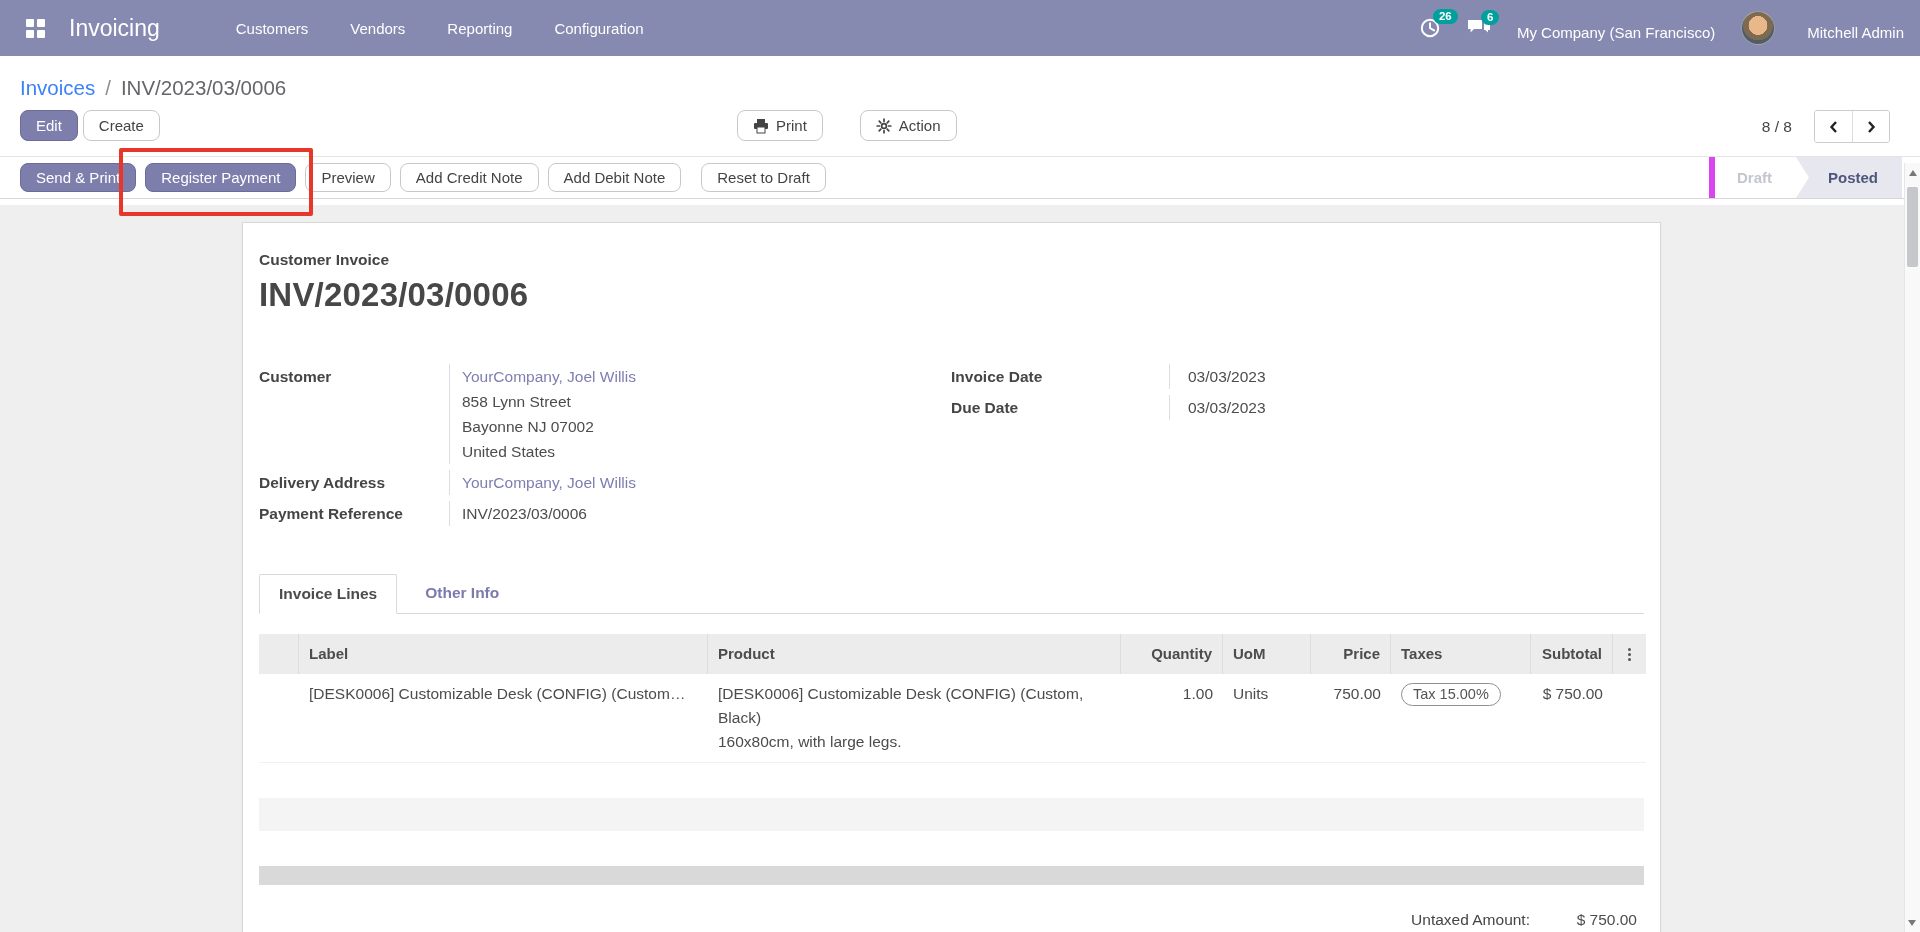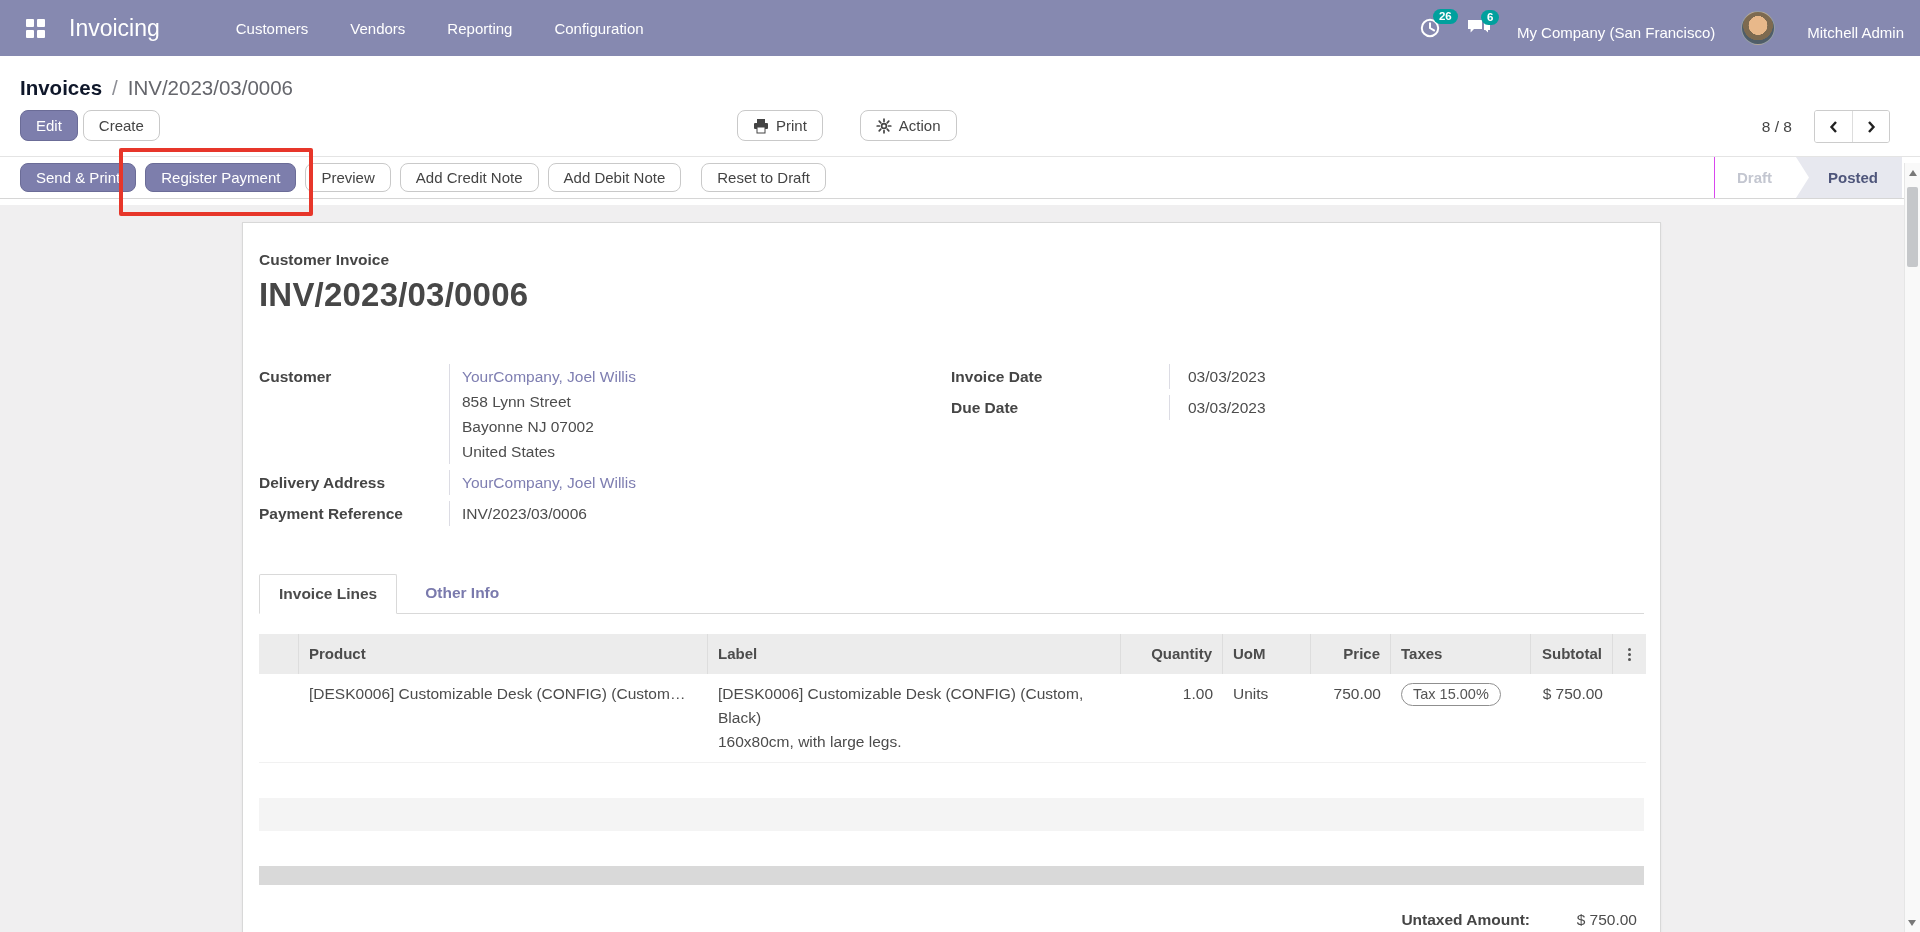--- a/index.html
+++ b/index.html
@@ -18,42 +18,42 @@
   .icon-badge { position:relative; cursor:pointer; display:flex; align-items:center; }
   .badge { position:absolute; top:-8px; left:14px; background:#00a09d; color:#fff; font-size:11.5px; font-weight:bold; border-radius:9px; padding:1px 6px; line-height:13px; }
   .nav-company, .nav-user { font-size:15px; cursor:pointer; white-space:nowrap;margin-top:8px; }
   .avatar { width:34px; height:34px; border-radius:50%; background:
     radial-gradient(circle at 50% 42%, #e8b88a 0 38%, #7d6a50 39% 60%, #4f5d68 61%);
     border:1px solid rgba(255,255,255,.4); cursor:pointer; margin-right:-16px; }
 
   
   .control-panel { background:#fff; }
   .breadcrumb { padding:20px 0 0 20px; font-size:20.5px; }
-  .breadcrumb a { color:#0f172a; text-decoration:none; cursor:pointer;font-weight:bold; }
+  .breadcrumb a { color:#3b82f6; text-decoration:none; cursor:pointer; }
   .breadcrumb .sep { color:#8d8e95; margin:0 10px; }
   .breadcrumb .current { color:#65666c; }
   .cp-row { position:relative; height:48px; margin-top:8px; }
   .btn { display:inline-flex; align-items:center; gap:7px; height:31px; padding:0 15px;
          font-size:15px; border-radius:8px; border:1px solid #c9c9c9; background:#fff; color:#444; cursor:pointer;
          font-family:"Liberation Sans", sans-serif; }
   .btn.primary { background:#7d7eac; border-color:#6b6c97; color:#fff; }
   .left-btns { position:absolute; left:20px; top:2px; display:flex; gap:5px; }
   .center-btns { position:absolute; left:737px; top:2px; display:flex; gap:37px; }
   .pager-zone { position:absolute; right:30px; top:2px; display:flex; align-items:center; gap:22px; }
   .pager-text { font-size:15.5px; color:#444; }
   .pager-nav { display:flex; border:1px solid #ccc; border-radius:3px; overflow:hidden; }
   .pager-nav button { width:37px; height:31px; background:#fff; border:none; cursor:pointer; display:flex; align-items:center; justify-content:center; }
   .pager-nav button + button { border-left:1px solid #ddd; }
 
   
   .statusbar { position:relative; height:43px; border-top:1px solid #e4e4e4; border-bottom:1px solid #d6d6d6;
                display:flex; align-items:center; gap:9px; padding-left:20px; background:#fff; }
   .statusbar .btn { height:29px; }
   .statusbar .btn.reset { margin-left:11px; }
-  .statebar { position:absolute; right:18px; top:0; bottom:0; display:flex; align-items:stretch; border-left:1px solid #d946ef; background:#fff; }
+  .statebar { position:absolute; right:18px; top:0; bottom:0; display:flex; align-items:stretch; border-left:6px solid #d946ef; background:#fff; }
   .state { display:flex; align-items:center; font-weight:bold; font-size:15px; cursor:pointer; }
   .state.draft { color:#c3c6d0; padding:0 26px 0 22px; }
   .state.posted { background:#e7e8ef; color:#4f567b; padding:0 24px 0 32px; margin-left:-2px;
                   clip-path:polygon(0 0, 13px 50%, 0 100%, 100% 100%, 100% 0);
                   filter:drop-shadow(-1px 0 0 #d2d3dc); }
 
   
   .content { position:absolute; top:205px; bottom:0; left:0; right:0; background:#f0eff0; overflow:hidden; }
   .sheet { position:absolute; left:242px; width:1419px; top:17px; bottom:-20px; background:#fff;
            border:1px solid #d8d8d8; box-shadow:0 1px 2px rgba(0,0,0,.06); padding:28px 16px 0 16px; }
@@ -87,21 +87,21 @@
   .cell.num { text-align:right; }
   .tbody .trow { border-bottom:1px solid #f1f1f1; }
   .cell.product { white-space:nowrap; overflow:hidden; }
   .tax-pill { display:inline-block; border:1.5px solid #8f8f8f; border-radius:14px; padding:0 11px; font-size:14.5px; color:#555; line-height:21px; }
   .dots { display:flex; flex-direction:column; gap:2px; align-items:center; justify-content:center; cursor:pointer; padding-top:10px; }
   .dots i { width:3px; height:3px; border-radius:50%; background:#555; }
 
   .stripe1 { height:33px; background:#f4f4f4; margin-top:35px; }
   .stripe2 { height:19px; background:#d9d9d9; margin-top:35px; }
   .totals { display:flex; justify-content:flex-end; align-items:center; gap:37px; margin-top:26px; padding-right:7px; }
-  .t-label { font-weight:bold; color:#454545; font-size:15.5px; }
+  .t-label { font-weight:normal; color:#454545; font-size:15.5px; }
   .t-value { font-size:15.5px; color:#4c4c4c; min-width:70px; text-align:right; }
 
   
   .red-box { position:absolute; left:119px; top:148px; width:194px; height:68px; border:4px solid #e7362a; border-radius:2px; z-index:60; pointer-events:none; }
 
   
   .scrollbar { position:absolute; right:0; top:163px; bottom:0; width:16px; background:#f9f9f9; border-left:1px solid #e6e6e6; z-index:40; }
   .sb-up { width:0; height:0; border-left:4px solid transparent; border-right:4px solid transparent; border-bottom:6px solid #787878; margin:7px auto 0; cursor:pointer; }
   .sb-down { position:absolute; bottom:6px; left:3px; width:0; height:0; border-left:4px solid transparent; border-right:4px solid transparent; border-top:6px solid #787878; cursor:pointer; }
   .sb-thumb { position:absolute; top:24px; left:2px; width:11px; height:80px; background:#c5c7ca; border-radius:2px; cursor:pointer; }
@@ -262,22 +262,22 @@
 
     <div class="tabs">
       <div class="tab active">Invoice Lines</div>
       <div class="tab inactive">Other Info</div>
     </div>
 
     <div class="o-table">
       <div class="thead">
         <div class="trow">
           <div class="cell"></div>
+          <div class="cell">Label</div>
           <div class="cell">Product</div>
-          <div class="cell">Label</div>
           <div class="cell num">Quantity</div>
           <div class="cell">UoM</div>
           <div class="cell num">Price</div>
           <div class="cell">Taxes</div>
           <div class="cell num">Subtotal</div>
           <div class="cell dots">
               <i></i>
               <i></i>
               <i></i>
             </div>

